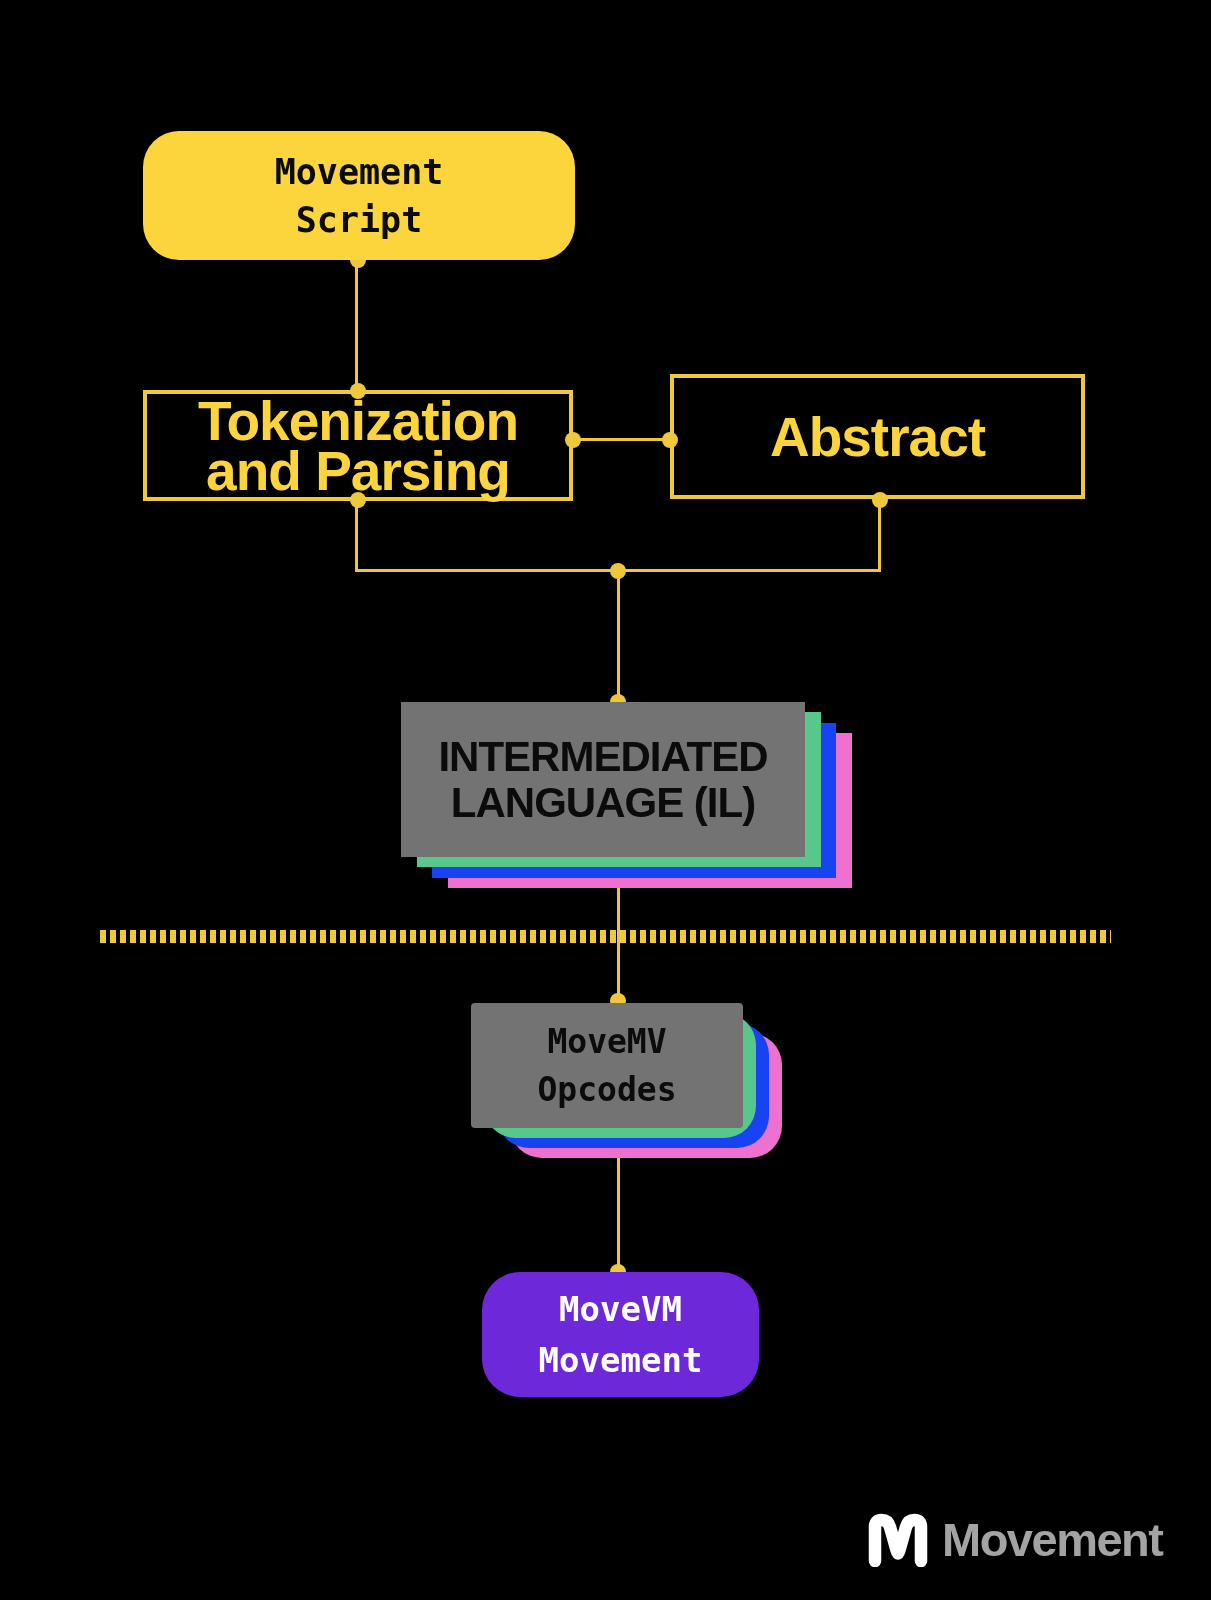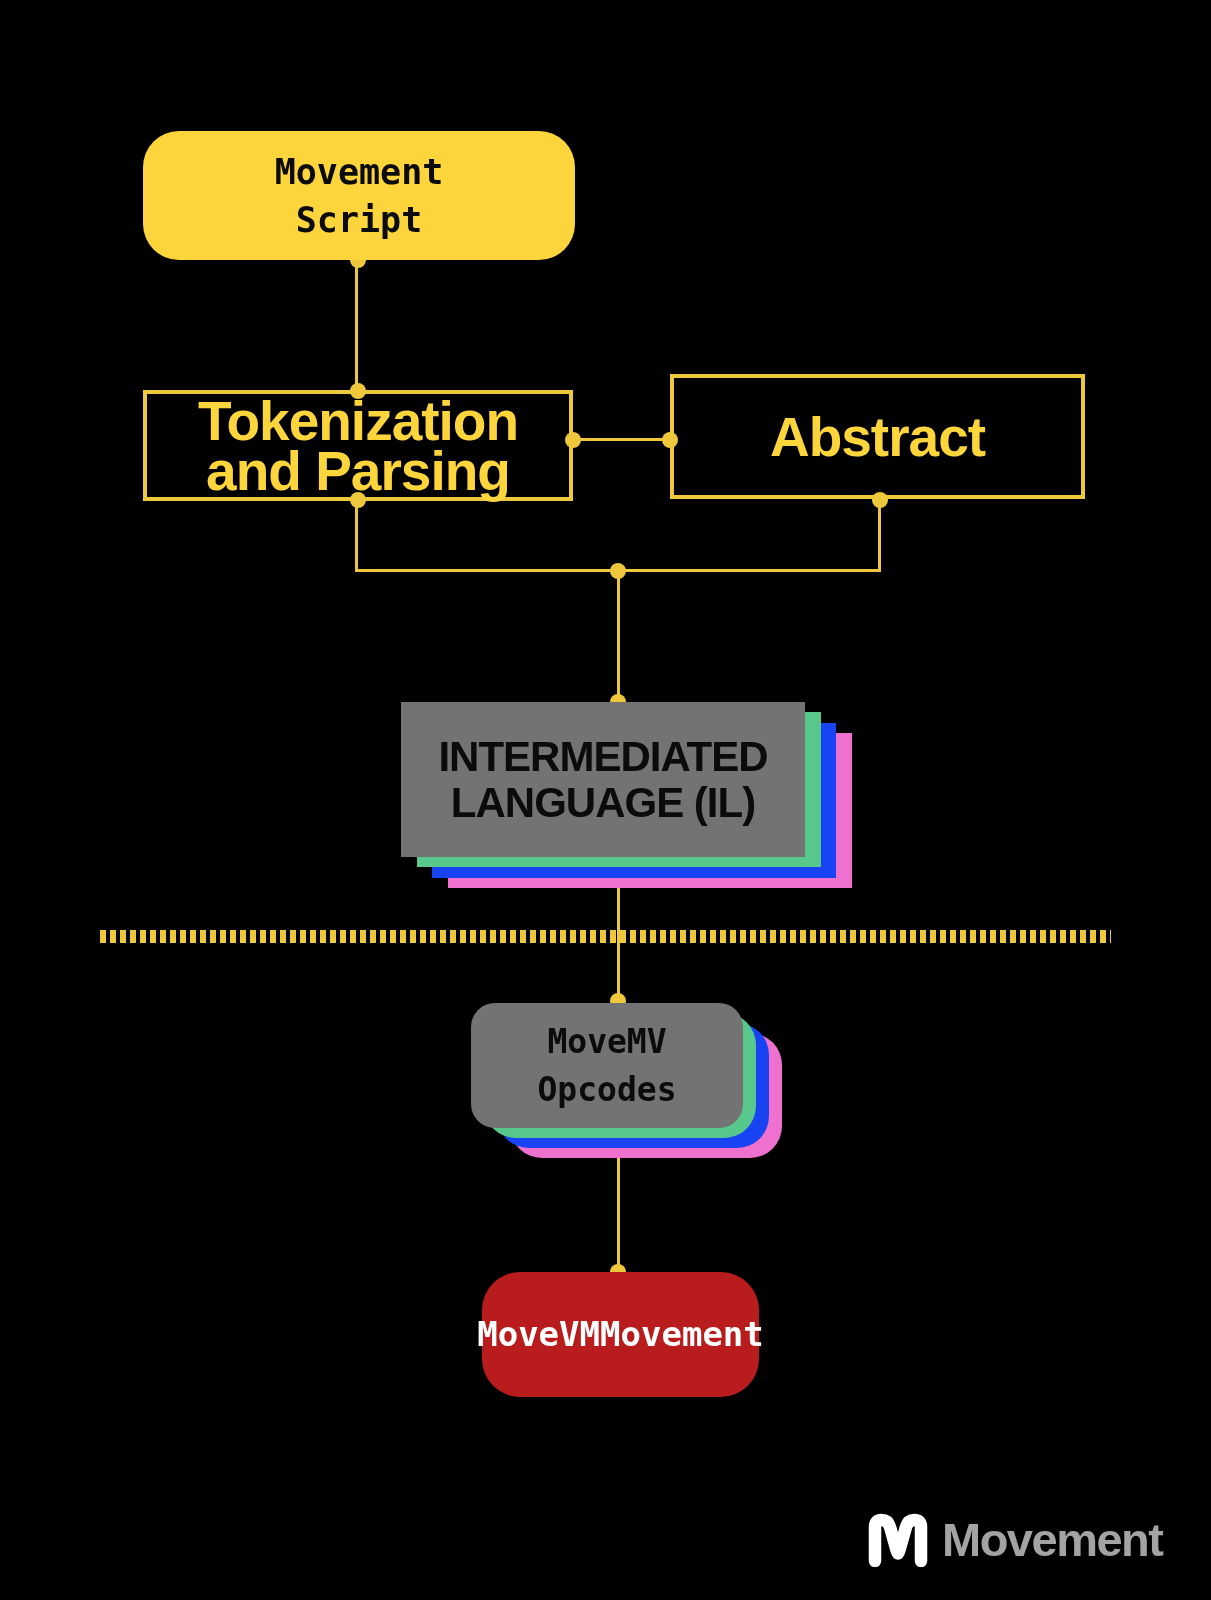--- a/index.html
+++ b/index.html
@@ -33,22 +33,22 @@
 
   .il-text{color:#0b0b0b;font-weight:700;font-size:42px;line-height:46px;letter-spacing:-1px;}
   .mono-sm{font-family:"DejaVu Sans Mono","Liberation Mono",monospace;
     color:#0b0b0b;font-weight:bold;font-size:33px;line-height:48px;}
 
   
   .divider{position:absolute;left:100px;top:930px;width:1011px;height:13px;
     background:repeating-linear-gradient(to right,#efc93c 0 6px,transparent 6px 10px);}
 
   
-  .node-blue{position:absolute;background:#b91c1c;border-radius:38px;
-    display:flex;flex-direction:row;align-items:center;justify-content:center;
+  .node-blue{position:absolute;background:#6d28d9;border-radius:38px;
+    display:flex;flex-direction:column;align-items:center;justify-content:center;
     font-family:"DejaVu Sans Mono","Liberation Mono",monospace;
     color:#ffffff;font-weight:bold;text-align:center;font-size:34px;line-height:51px;}
 
   
   .logo{position:absolute;left:866px;top:1512px;display:flex;align-items:center;gap:12px;}
   .wordmark{color:#a3a3a3;font-weight:700;font-size:47px;letter-spacing:-1.5px;}
 </style>
 </head>
 <body>
 
@@ -95,21 +95,21 @@
     <span class="il-text">LANGUAGE (IL)</span>
   </div>
 </div>
 
 <div class="divider"></div>
 
 <div class="stack" style="left:471px;top:1003px;width:272px;height:125px;">
   <div class="layer pink" style="border-radius:32px;transform:translate(39px,30px);"></div>
   <div class="layer blue" style="border-radius:32px;transform:translate(26px,20px);"></div>
   <div class="layer green" style="border-radius:32px;transform:translate(13px,10px);"></div>
-  <div class="layer top" style="border-radius:24px;">
+  <div class="layer top" style="border-radius:4px;">
     <span class="mono-sm">MoveMV</span>
     <span class="mono-sm">Opcodes</span>
   </div>
 </div>
 
 <div class="node-blue" style="left:482px;top:1272px;width:277px;height:125px;">
   <span>MoveVM</span>
   <span>Movement</span>
 </div>
 

